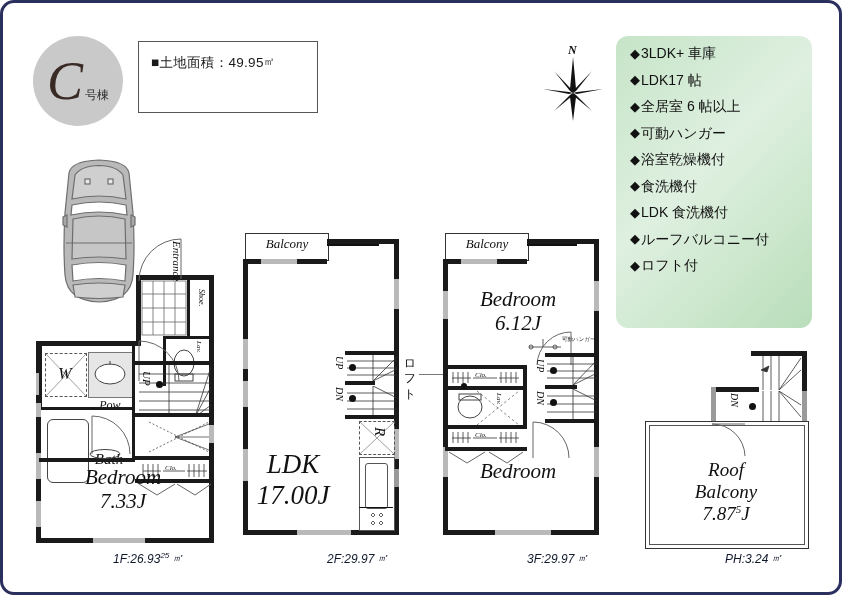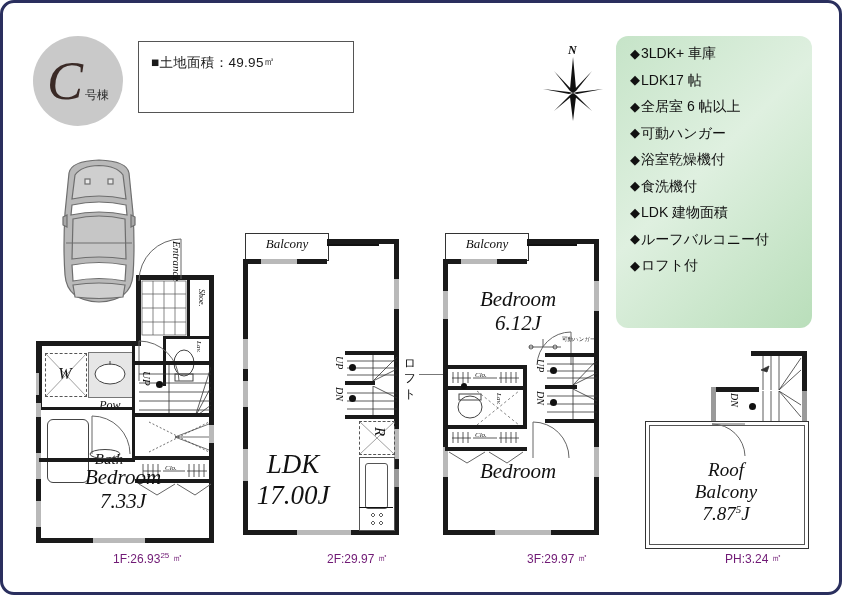--- a/index.html
+++ b/index.html
@@ -6,37 +6,37 @@
   body{width:842px;height:595px;overflow:hidden;font-family:"Liberation Sans",sans-serif;}
   #page{position:relative;width:842px;height:595px;box-sizing:border-box;
         border:3px solid #2a2f5e;border-radius:14px;background:#fff;}
   .abs{position:absolute;}
   
   #badge{left:30px;top:33px;width:90px;height:90px;border-radius:50%;
          background:#c9c9c9;display:flex;align-items:center;justify-content:center;}
   #badge .bc{font-family:"Liberation Serif",serif;font-style:italic;font-size:54px;color:#3a2a26;
              line-height:1;margin-right:2px;}
   #badge .bs{font-size:12px;color:#2a2a2a;align-self:flex-end;margin-bottom:22px;}
-  #areabox{left:135px;top:38px;width:216px;height:72px;border:1.5px solid #555;background:#fff;
+  #areabox{left:135px;top:38px;width:180px;height:72px;border:1.5px solid #555;background:#fff;
            padding:8px 0 0 12px;box-sizing:border-box;}
   #areabox .ln{font-size:13.5px;color:#1a1a1a;letter-spacing:.3px;line-height:1.9;white-space:nowrap;}
   #areabox .sq{font-size:11px;vertical-align:2px;}
   
   #compass{left:538px;top:42px;width:64px;height:80px;}
   #compass .nlab{position:absolute;left:27px;top:-2px;font-family:"Liberation Serif",serif;
                  font-style:italic;font-weight:bold;font-size:12px;color:#111;}
   
   #features{left:613px;top:33px;width:196px;height:292px;border-radius:12px;
             background:linear-gradient(135deg,#c6e4c8 0%,#dff0e0 45%,#b9deba 100%);
             padding:10px 0 0 14px;box-sizing:border-box;}
   #features .fi{display:flex;align-items:center;font-size:14px;color:#111;line-height:1;
                 margin-bottom:12.5px;white-space:nowrap;}
   #features .dia{font-size:13px;margin-right:1px;}
   
-  .planlabel{font-size:12px;color:#701a75;white-space:nowrap;}
+  .planlabel{font-size:12px;color:#0f172a;white-space:nowrap;font-style:italic;}
   .planlabel sup{font-size:8px;}
   .planlabel .sq{font-size:10px;vertical-align:2px;}
   .rm{font-family:"Liberation Serif",serif;font-style:italic;color:#111;text-align:center;
       line-height:1.15;white-space:nowrap;}
   .rmbig{font-size:21px;}
   .rmldk{font-size:27px;}
   .rmsm{font-size:13px;}
   .tiny{font-family:"Liberation Serif",serif;font-style:italic;font-size:8px;color:#111;}
   .w-o{background:#1a1a1a;}            
   .w-i{background:#1a1a1a;}            
@@ -100,21 +100,21 @@
     <div class="fi">
         <span class="dia">◆</span>
         <span>浴室乾燥機付</span>
       </div>
     <div class="fi">
         <span class="dia">◆</span>
         <span>食洗機付</span>
       </div>
     <div class="fi">
         <span class="dia">◆</span>
-        <span>LDK 建物面積</span>
+        <span>LDK 食洗機付</span>
       </div>
     <div class="fi">
         <span class="dia">◆</span>
         <span>ルーフバルコニー付</span>
       </div>
     <div class="fi">
         <span class="dia">◆</span>
         <span>ロフト付</span>
       </div>
   </div>

